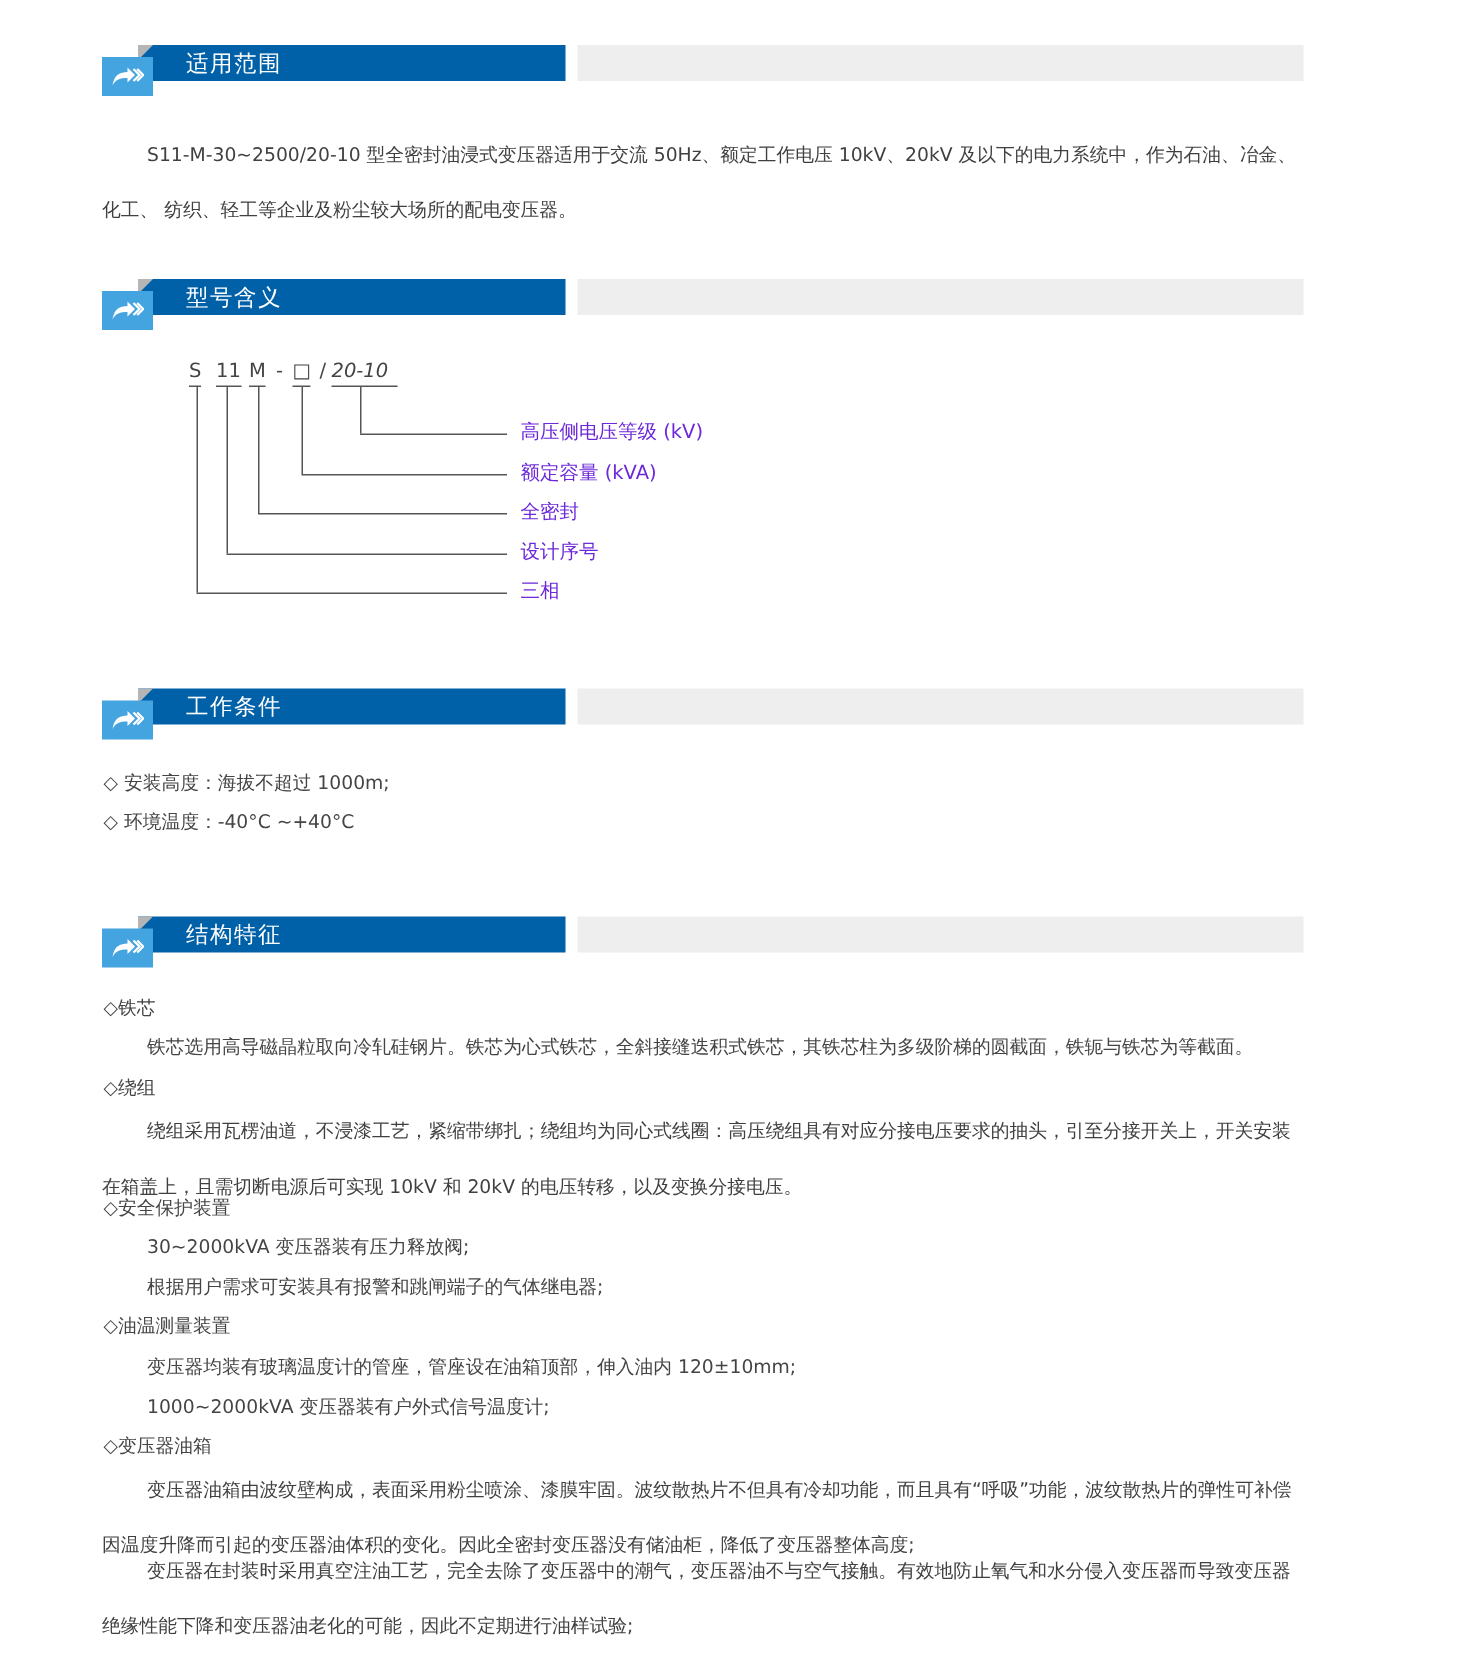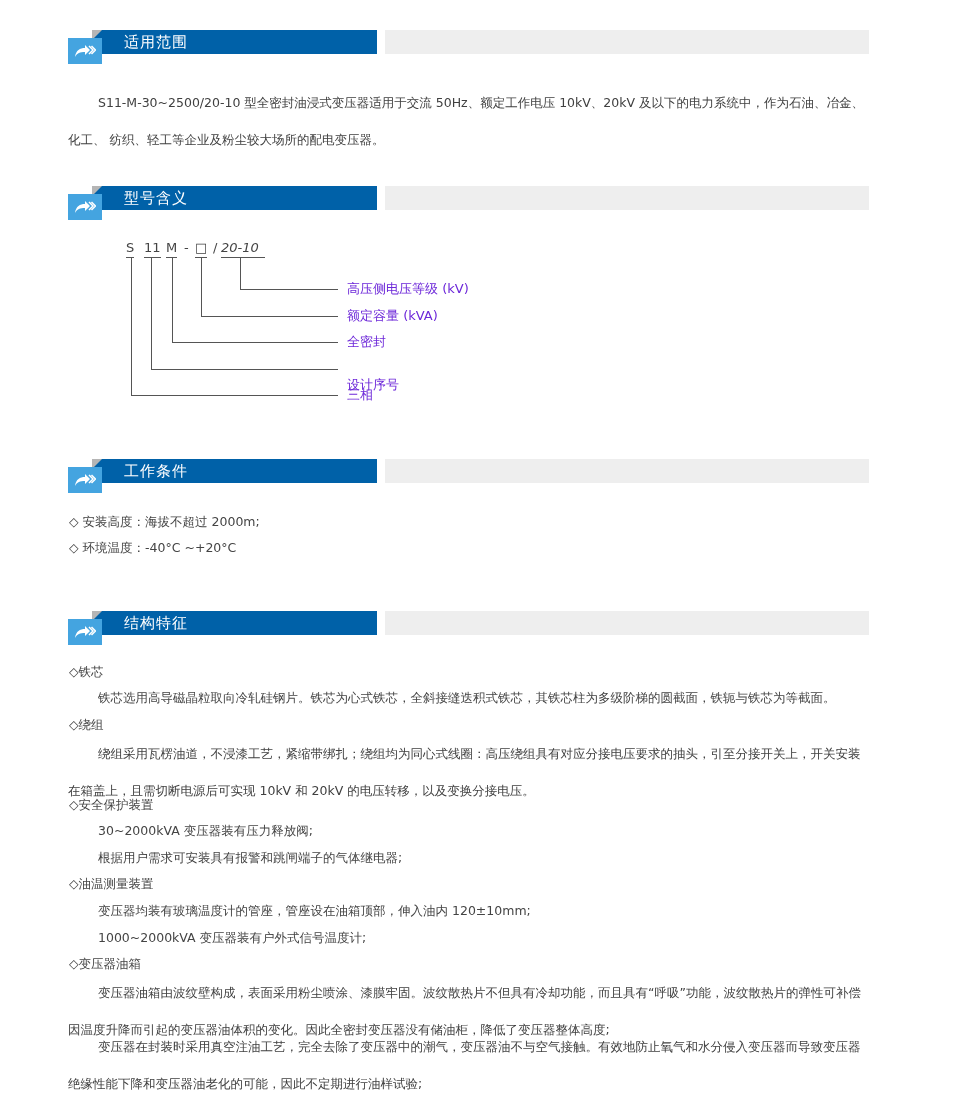--- a/index.html
+++ b/index.html
@@ -98,40 +98,40 @@
 
   <div class="hline" style="left:240px; top:289px; width:98px;"></div>
   <div class="hline" style="left:201px; top:316px; width:137px;"></div>
   <div class="hline" style="left:172px; top:342px; width:166px;"></div>
   <div class="hline" style="left:151px; top:369px; width:187px;"></div>
   <div class="hline" style="left:131px; top:395px; width:207px;"></div>
 
   <span class="m-label" style="top:280px;">高压侧电压等级 (kV)</span>
   <span class="m-label" style="top:307px;">额定容量 (kVA)</span>
   <span class="m-label" style="top:333px;">全密封</span>
-  <span class="m-label" style="top:376px;">设计序号</span>
+  <span class="m-label" style="top:360px;">设计序号</span>
   <span class="m-label" style="top:386px;">三相</span>
 </div>
 
 <div class="section-header" style="top:459px;">
   <div class="sh-bar"></div>
   <div class="sh-fold"></div>
   <div class="sh-title">工作条件</div>
   <div class="sh-grey"></div>
   <div class="sh-icon">
     <svg width="22" height="14" viewBox="0 0 22 14">
         <path d="M1 13 C2 6 6 4 11 4 L11 1 L16 6 L11 11 L11 8 C6 8 3 9 1 13 Z" fill="#fff"></path>
         <path d="M15 2 L19 6 L15 10" stroke="#fff" stroke-width="1.5" fill="none"></path>
         <path d="M17.5 2 L21.5 6 L17.5 10" stroke="#fff" stroke-width="1.5" fill="none"></path>
       </svg>
   </div>
 </div>
 
-<div class="line" style="left:69px; top:512px;">◇ 安装高度：海拔不超过 2000m;</div>
-<div class="line" style="left:69px; top:538px;">◇ 环境温度：-40°C ~+20°C</div>
+<div class="line" style="left:69px; top:512px;">◇ 安装高度：海拔不超过 1000m;</div>
+<div class="line" style="left:69px; top:538px;">◇ 环境温度：-40°C ~+40°C</div>
 
 <div class="section-header" style="top:611px;">
   <div class="sh-bar"></div>
   <div class="sh-fold"></div>
   <div class="sh-title">结构特征</div>
   <div class="sh-grey"></div>
   <div class="sh-icon">
     <svg width="22" height="14" viewBox="0 0 22 14">
         <path d="M1 13 C2 6 6 4 11 4 L11 1 L16 6 L11 11 L11 8 C6 8 3 9 1 13 Z" fill="#fff"></path>
         <path d="M15 2 L19 6 L15 10" stroke="#fff" stroke-width="1.5" fill="none"></path>

